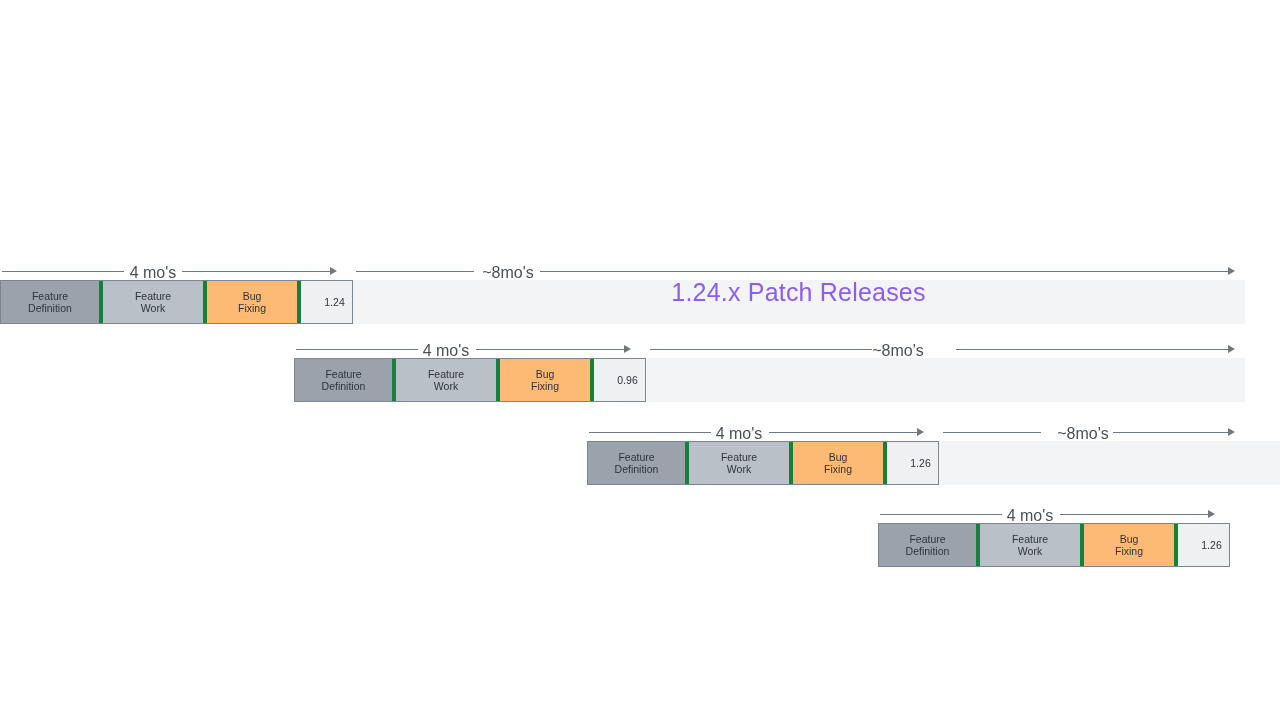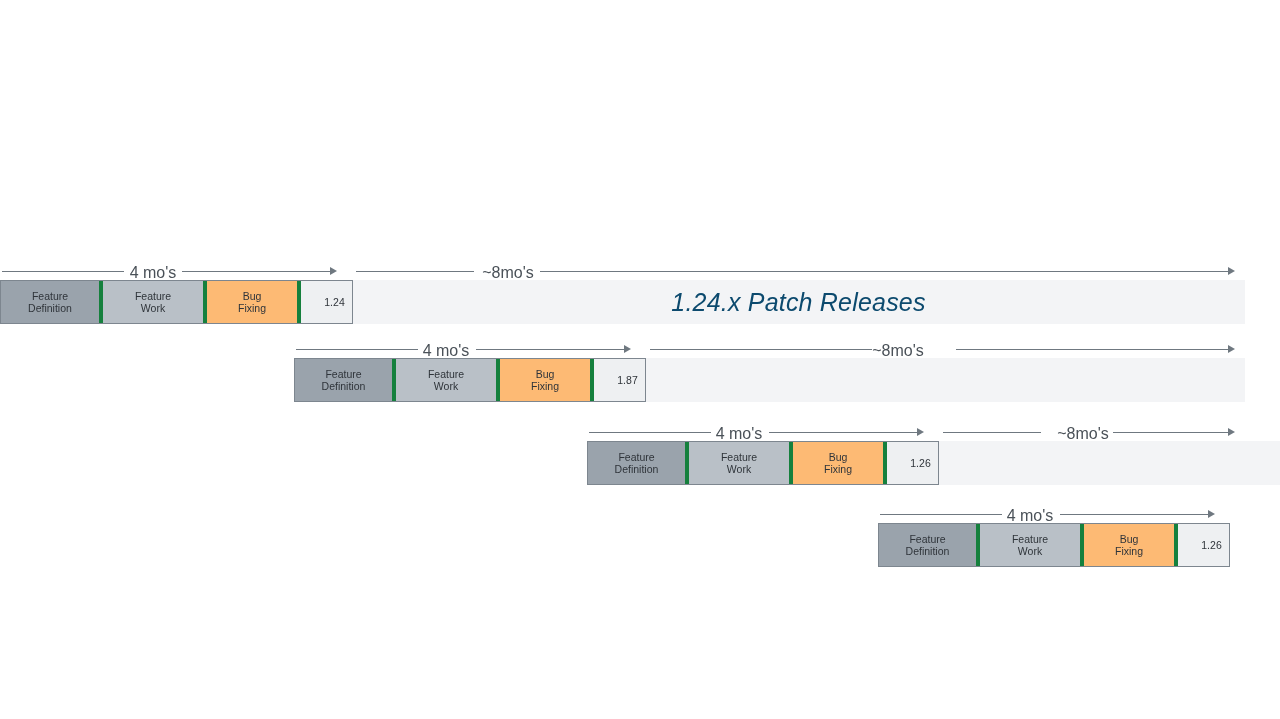--- a/index.html
+++ b/index.html
@@ -12,25 +12,24 @@
 
   
   .rel-row{position:absolute;height:72px;}
 
   
   .patch-band{
     position:absolute;top:28px;height:44px;
     background:#f3f4f6;
   }
   .patch-label{
-    position:absolute;top:28px;height:44px;
+    position:absolute;top:18px;height:44px;
     display:flex;align-items:center;justify-content:center;
-    color:#0c4a6e;font-weight:400;letter-spacing:0.2px;
+    color:#8b5cf6;font-weight:400;letter-spacing:0.2px;
     white-space:nowrap;
-    font-style:italic;
   }
 
   
   .phase-bar{
     position:absolute;top:28px;height:44px;
     display:flex;
     box-sizing:border-box;
     border:1px solid #7d868f;
   }
   .seg{
@@ -117,21 +116,21 @@
       </div>
       <div class="seg work" style="width:104px;">
         <span>Feature</span>
         <span>Work</span>
       </div>
       <div class="seg bug" style="width:94px;">
         <span>Bug</span>
         <span>Fixing</span>
       </div>
       <div class="seg ver" style="width:51px;">
-        <span>1.87</span>
+        <span>0.96</span>
       </div>
     </div>
 
     <div class="track" style="left:294px;width:340px;">
       <div class="tline" style="left:2px;width:122px;"></div>
       <div class="tline" style="left:182px;width:148px;"></div>
       <div class="tarrow" style="left:330px;"></div>
       <div class="tlabel" style="left:152px;">4 mo's</div>
     </div>
 

